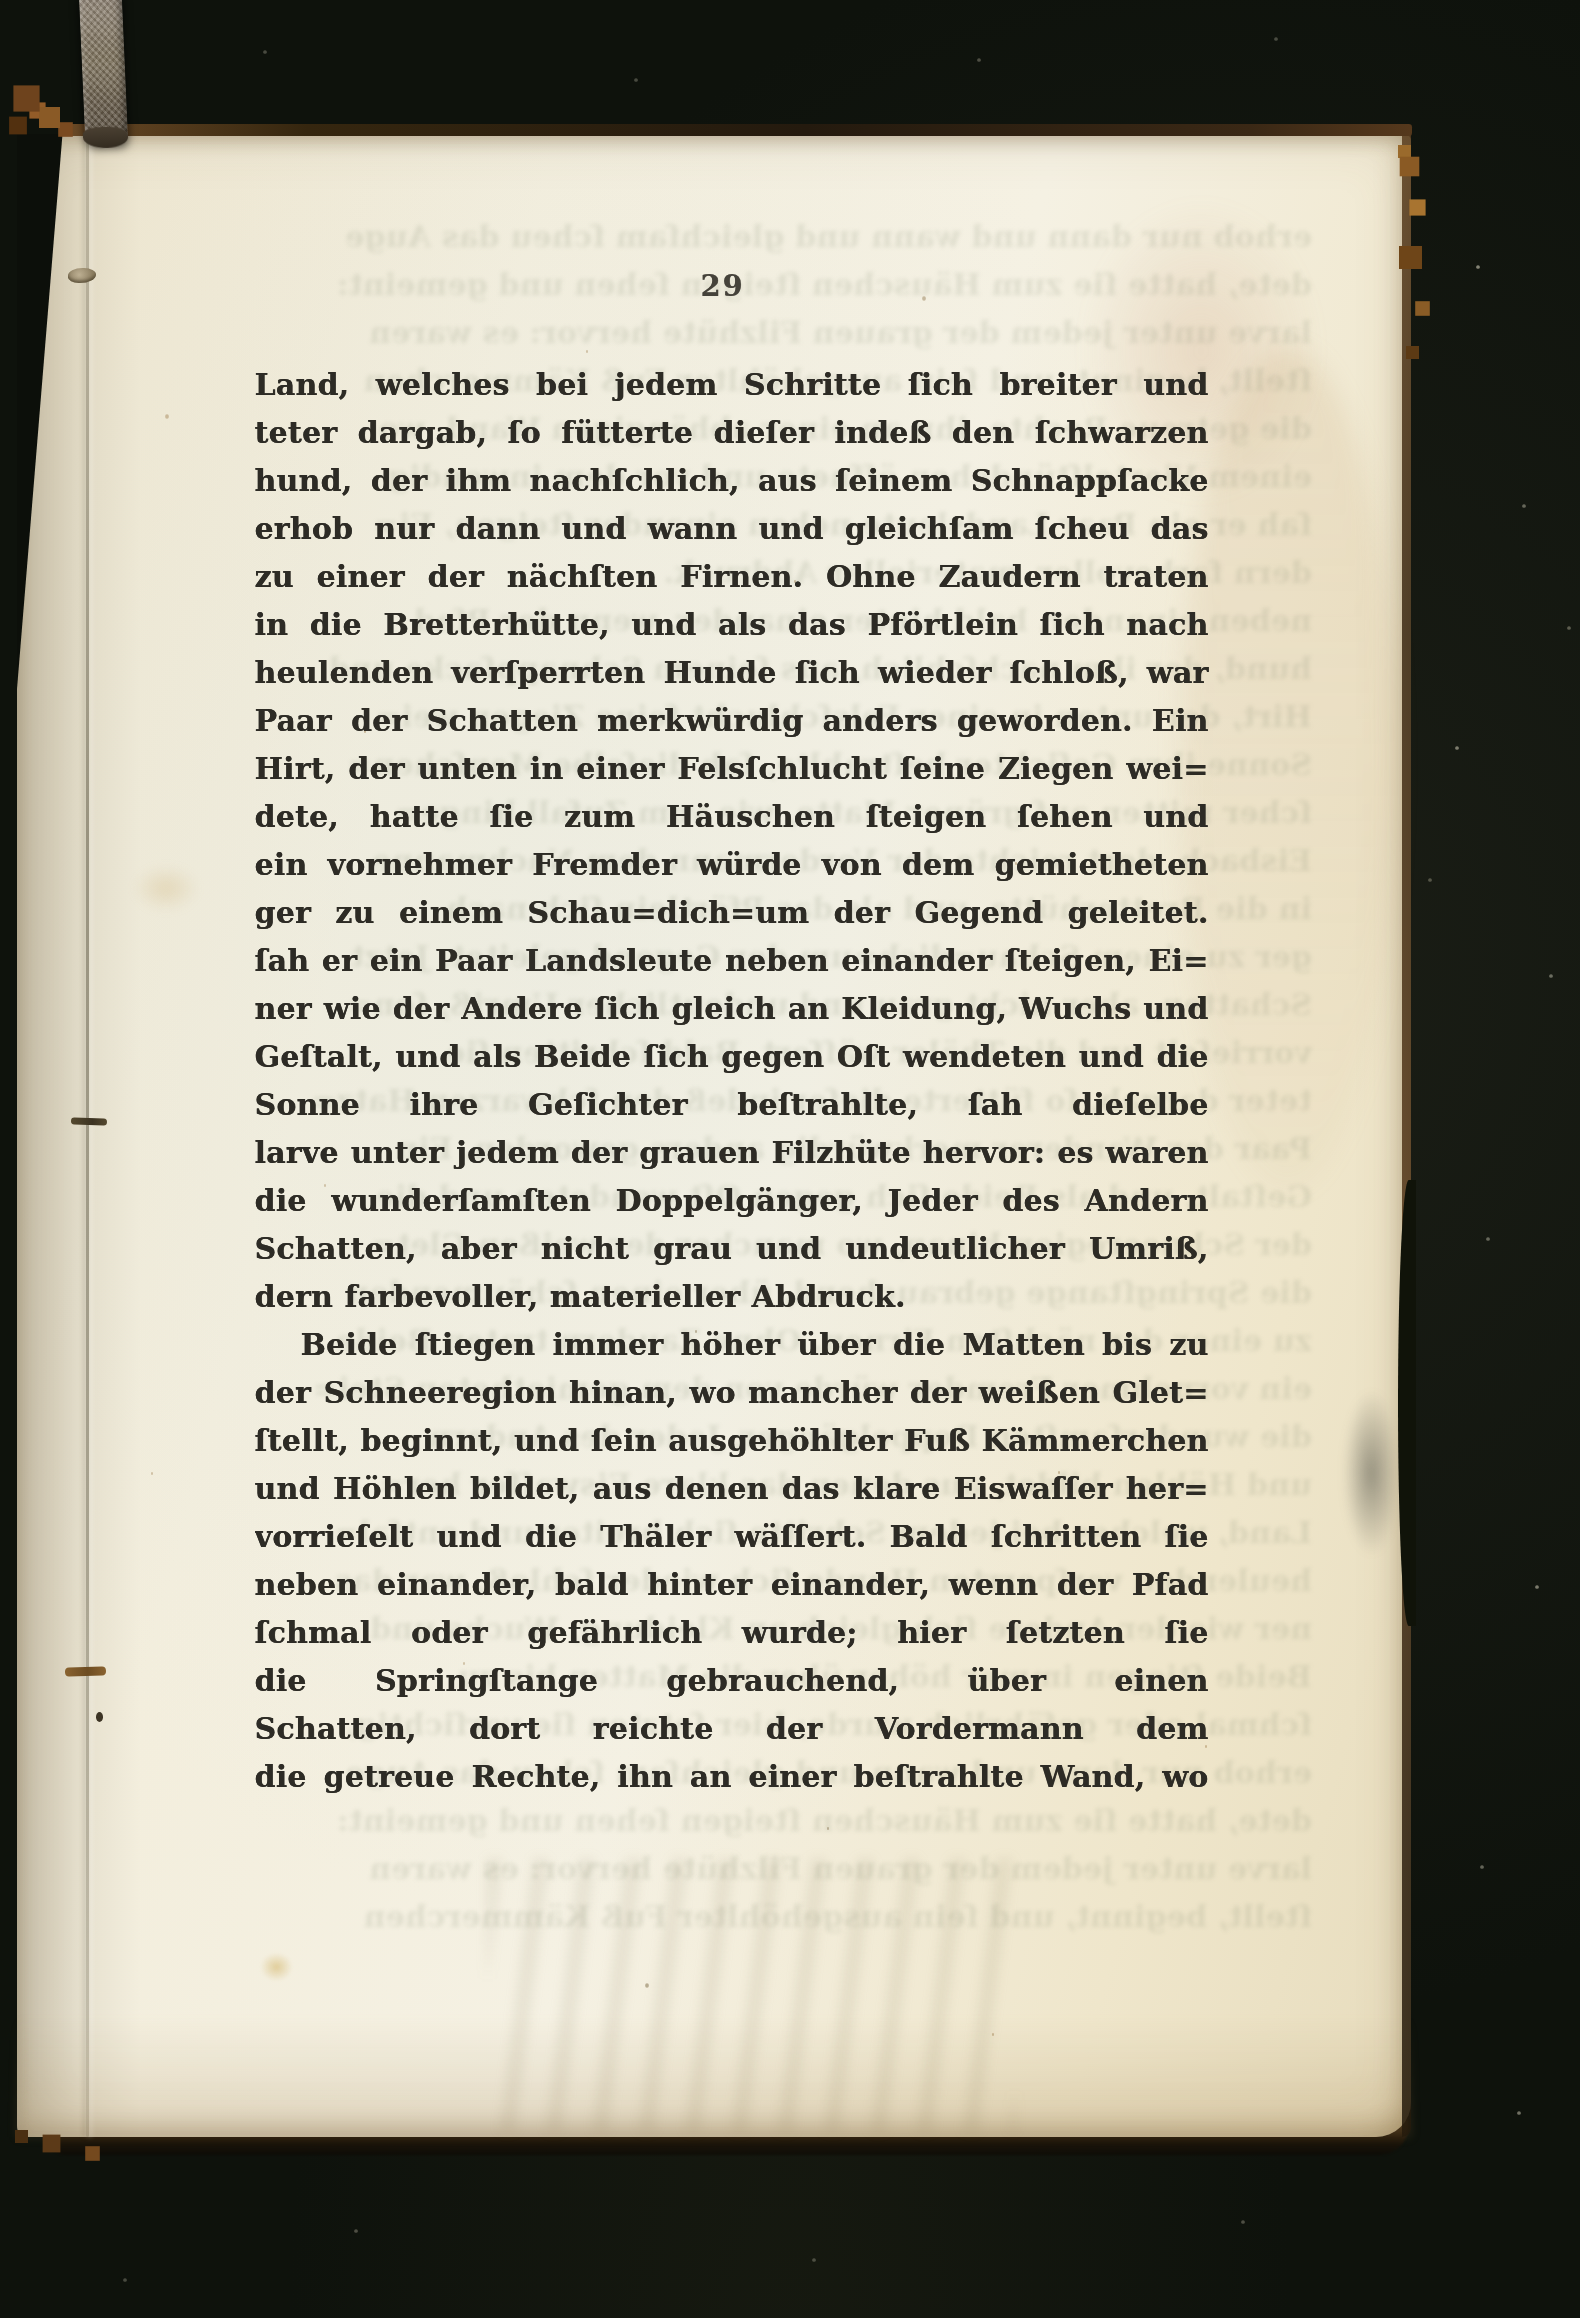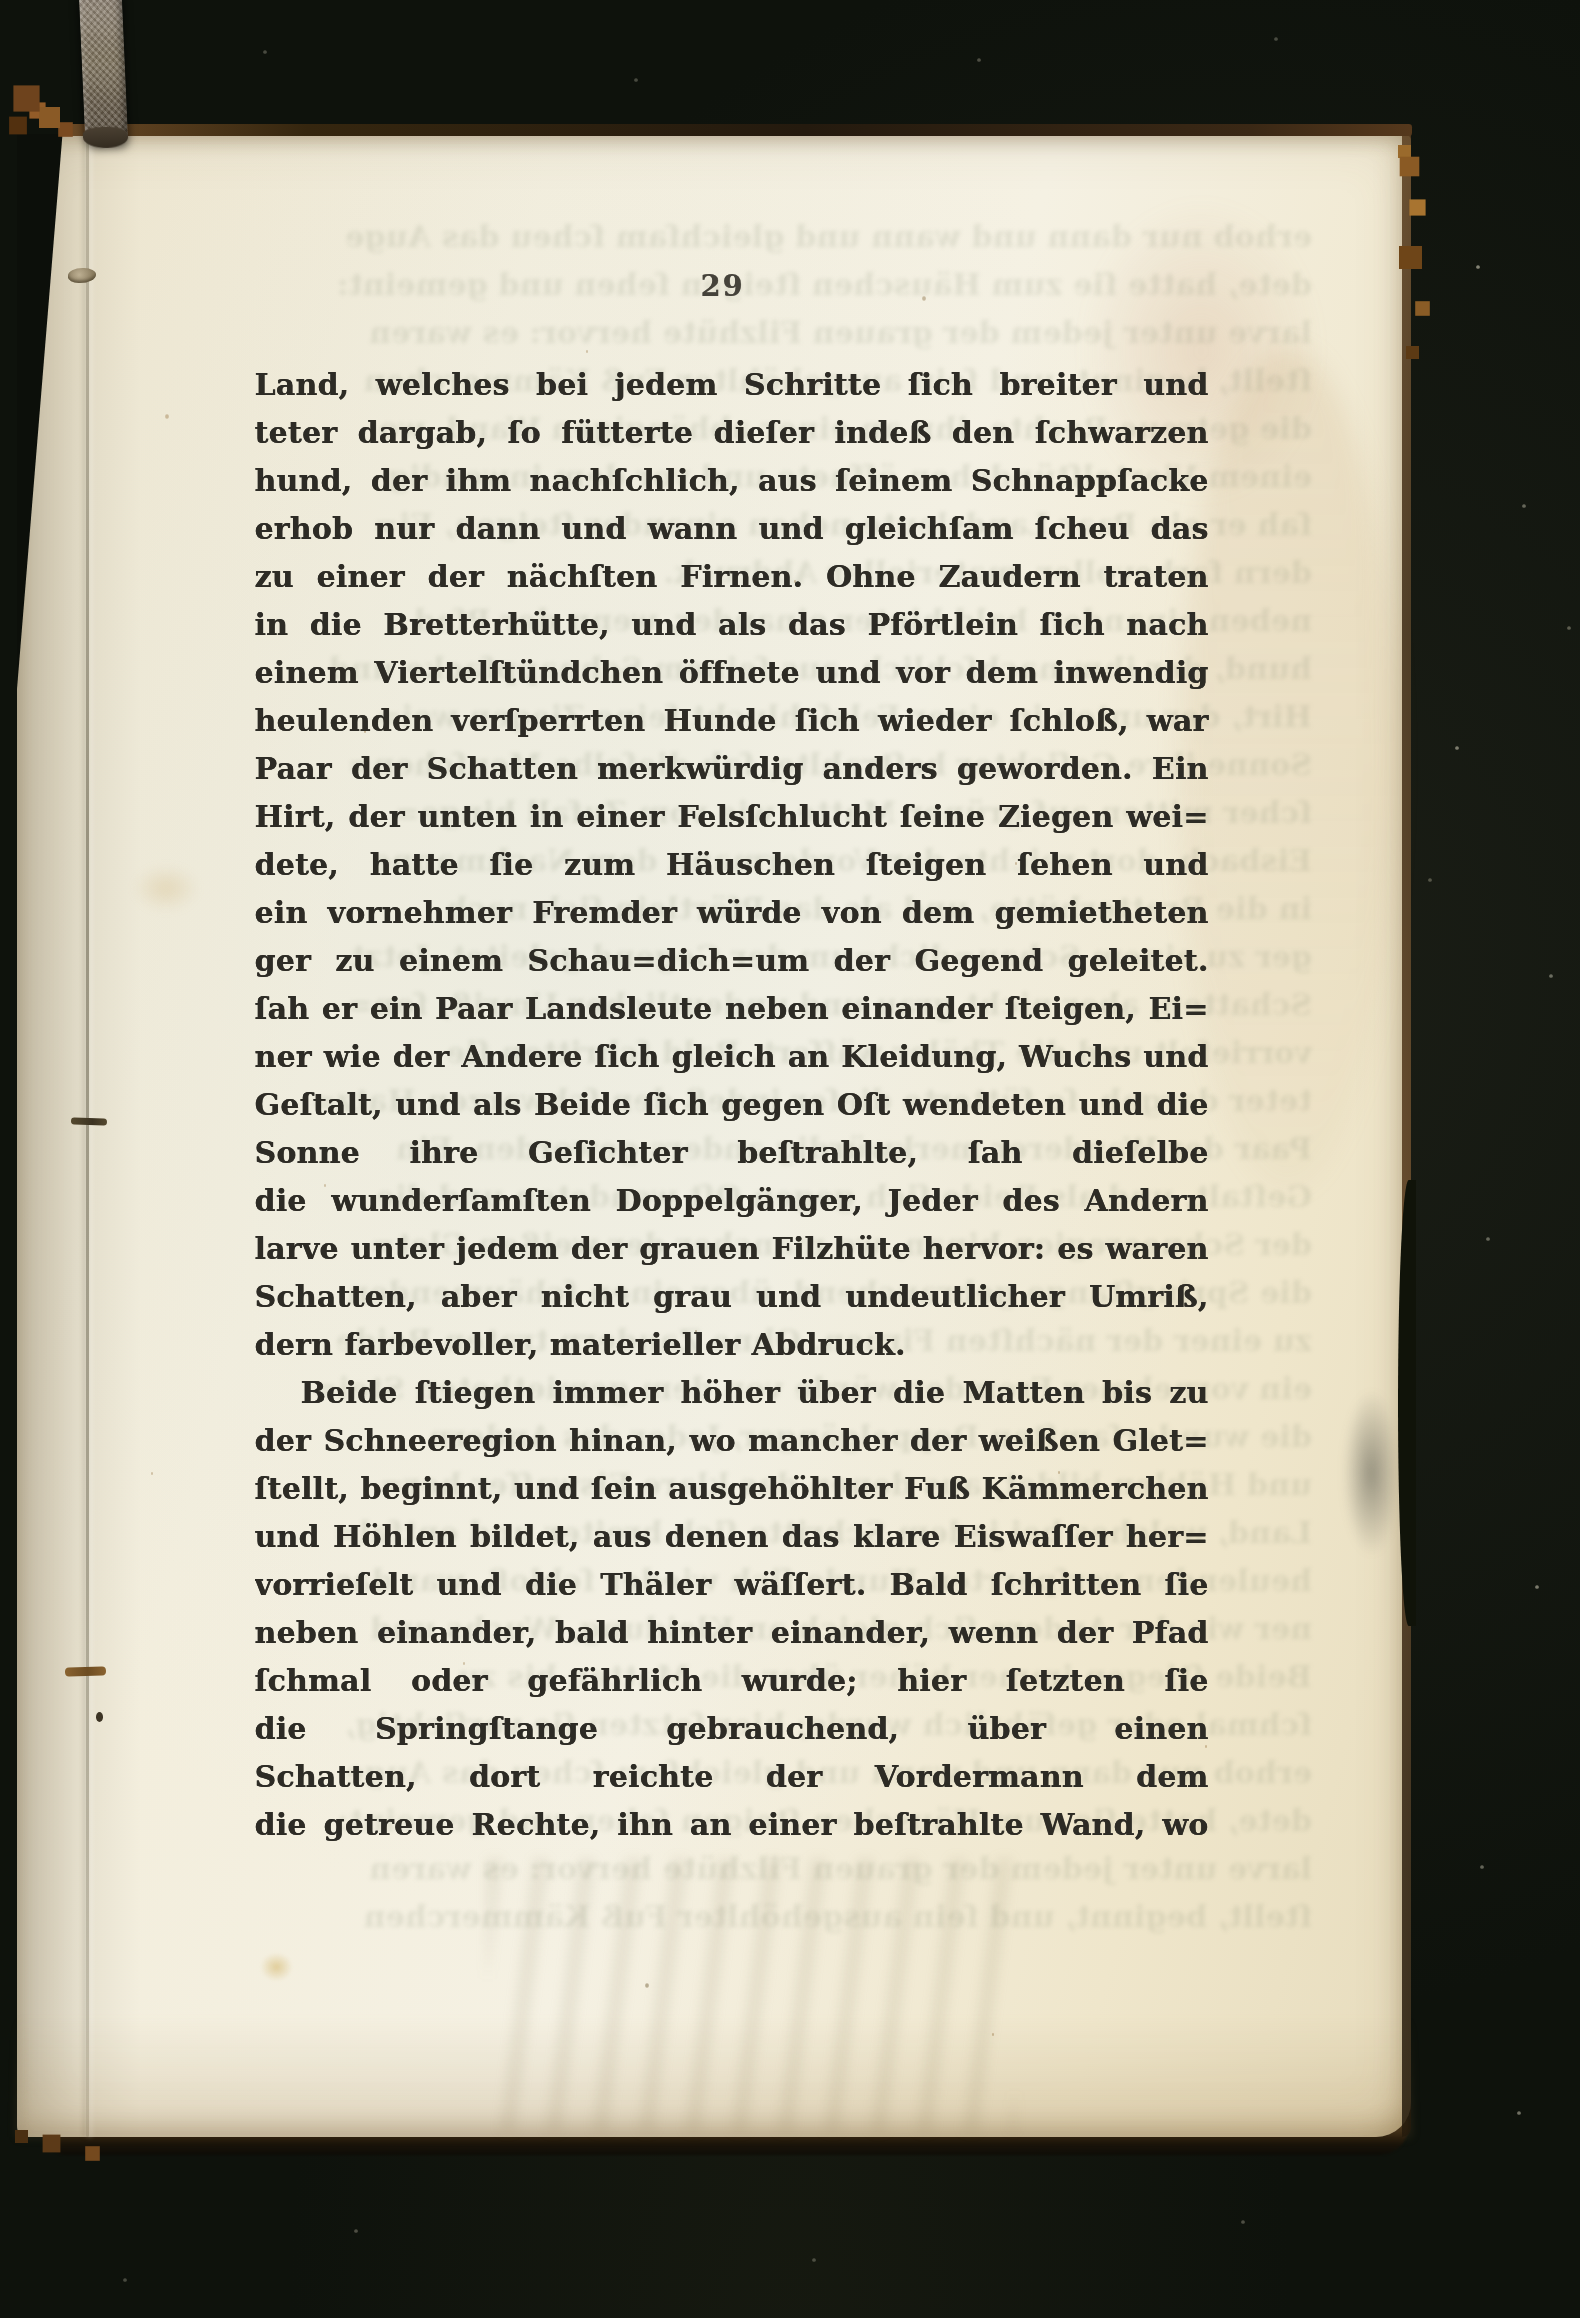--- a/index.html
+++ b/index.html
@@ -182,33 +182,32 @@
       </div>
 
     <div class="pagenum">29</div>
     <div class="text-block">
         <div class="ln j">Land, welches bei jedem Schritte ſich breiter und entfal=</div>
         <div class="ln j">teter dargab, ſo fütterte dieſer indeß den ſchwarzen Hatz=</div>
         <div class="ln j">hund, der ihm nachſchlich, aus ſeinem Schnappſacke und</div>
         <div class="ln j">erhob nur dann und wann und gleichſam ſcheu das Auge</div>
         <div class="ln j">zu einer der nächſten Firnen. Ohne Zaudern traten Beide</div>
         <div class="ln j">in die Bretterhütte, und als das Pförtlein ſich nach</div>
-        <div class="ln j">einem Viertelſtündchen öffnete und vor dem inwendig</div>
         <div class="ln j">heulenden verſperrten Hunde ſich wieder ſchloß, war das</div>
         <div class="ln j">Paar der Schatten merkwürdig anders geworden. Ein</div>
         <div class="ln j">Hirt, der unten in einer Felsſchlucht ſeine Ziegen wei=</div>
         <div class="ln j">dete, hatte ſie zum Häuschen ſteigen ſehen und gemeint:</div>
         <div class="ln j">ein vornehmer Fremder würde von dem gemietheten Stei=</div>
         <div class="ln j">ger zu einem Schau=dich=um der Gegend geleitet. Jetzt</div>
         <div class="ln j">ſah er ein Paar Landsleute neben einander ſteigen, Ei=</div>
         <div class="ln j">ner wie der Andere ſich gleich an Kleidung, Wuchs und</div>
         <div class="ln j">Geſtalt, und als Beide ſich gegen Oſt wendeten und die</div>
         <div class="ln j">Sonne ihre Geſichter beſtrahlte, ſah dieſelbe Menſchen=</div>
+        <div class="ln j">larve unter jedem der grauen Filzhüte hervor: es waren</div>
         <div class="ln j">die wunderſamſten Doppelgänger, Jeder des Andern</div>
-        <div class="ln j">larve unter jedem der grauen Filzhüte hervor: es waren</div>
         <div class="ln j">Schatten, aber nicht grau und undeutlicher Umriß, ſon=</div>
         <div class="ln">dern farbevoller, materieller Abdruck.</div>
         <div class="ln j ind">Beide ſtiegen immer höher über die Matten bis zu</div>
         <div class="ln j">der Schneeregion hinan, wo mancher der weißen Glet=</div>
         <div class="ln j">ſtellt, beginnt, und ſein ausgehöhlter Fuß Kämmerchen</div>
         <div class="ln j">und Höhlen bildet, aus denen das klare Eiswaſſer her=</div>
         <div class="ln j">vorrieſelt und die Thäler wäſſert. Bald ſchritten ſie</div>
         <div class="ln j">neben einander, bald hinter einander, wenn der Pfad</div>
         <div class="ln j">ſchmal oder gefährlich wurde; hier ſetzten ſie vorſichtig,</div>
         <div class="ln j">die Springſtange gebrauchend, über einen ſchäumenden</div>

